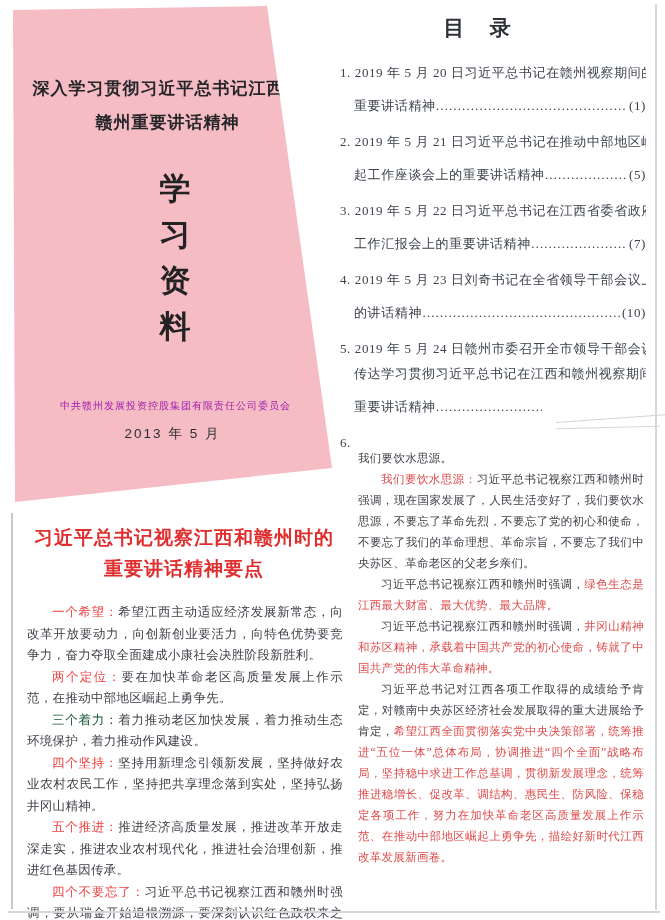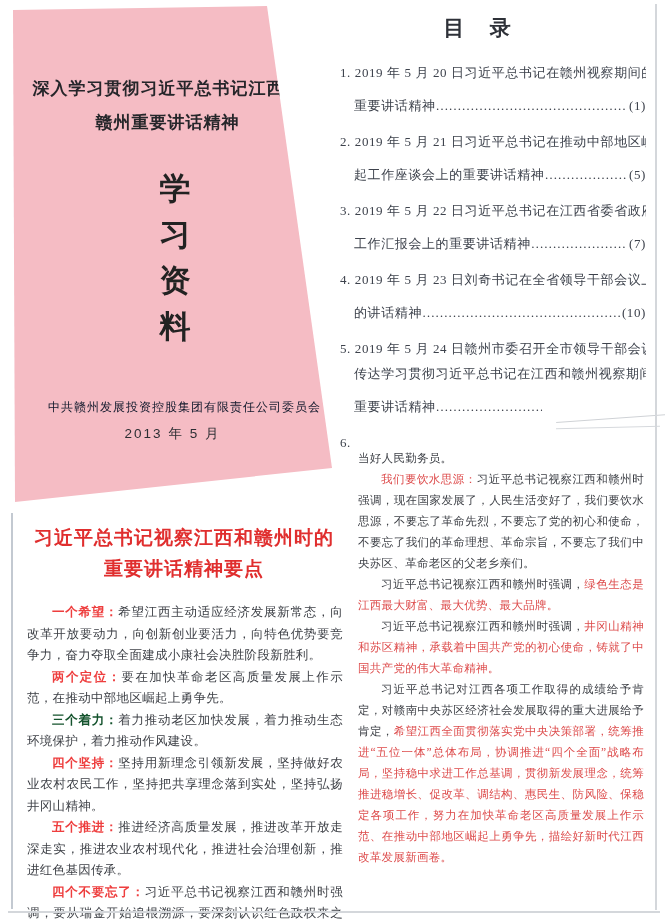--- a/index.html
+++ b/index.html
@@ -40,37 +40,37 @@
     position:absolute;left:0;top:0;width:345px;height:510px;z-index:6;
     clip-path:polygon(13px 10px,267px 6px,332px 468px,15px 502px);
   }
   .pink-bg{position:absolute;inset:0;}
   .cover-title{position:absolute;left:0;top:72px;width:335px;text-align:center;
     font-family:"Liberation Sans","DejaVu Sans",sans-serif;
     font-size:17px;font-weight:bold;color:#26262a;line-height:34px;letter-spacing:1px;}
   .big-chars{position:absolute;left:0;top:166px;width:350px;text-align:center;
     font-size:31px;font-weight:bold;color:#222;line-height:46px;letter-spacing:0;}
   .big-chars div{height:46px;}
-  .cover-org{position:absolute;left:12px;top:399px;width:345px;text-align:center;
-    font-size:12px;color:#0f172a;letter-spacing:1px;}
+  .cover-org{position:absolute;left:3px;top:399px;width:345px;text-align:center;
+    font-size:10px;color:#a21caf;letter-spacing:1px;}
   .cover-date{position:absolute;left:0;top:425px;width:345px;text-align:center;
     font-size:13.5px;color:#2c2e33;letter-spacing:2px;
     font-family:"Liberation Sans","DejaVu Sans",sans-serif;}
   
   .left-page{position:absolute;left:13px;top:456px;width:342px;height:479px;background:#fff;z-index:1;overflow:hidden;}
   .lp-title{margin:0;padding-top:66px;text-align:center;font-weight:bold;
     font-size:19px;line-height:31px;letter-spacing:1px;}
   .lp-body{padding:18px 12px 0 14px;}
   .right-page{position:absolute;left:352px;top:432px;width:300px;height:479px;background:#fff;z-index:1;overflow:hidden;}
   .rp-body{padding:16px 8px 0 6px;}
   .para{margin:0;text-align:justify;font-size:12.5px;line-height:21.5px;
     letter-spacing:0.3px;color:#3c3f45;text-indent:2em;}
   .rp-body .para{font-size:11.5px;line-height:21px;}
   .para.noindent{text-indent:0;}
-  .seg-red{font-weight:bold;}
+  .seg-red{font-weight:normal;}
   .rp-body .seg-red{font-weight:normal;}
 </style>
 </head>
 <body>
 
 <div class="canvas">
 
   <div class="toc-page">
     <h2 class="toc-title">目  录</h2>
     <div class="toc-list" id="toc-list">
@@ -147,21 +147,21 @@
         <p class="para"><span class="seg-red" style="color: rgb(238, 62, 62);">两个定位：</span><span class="seg-dark" style="color: rgb(60, 63, 69);">要在加快革命老区高质量发展上作示范，在推动中部地区崛起上勇争先。</span></p>
         <p class="para"><span class="seg-red" style="color: #14532d;">三个着力：</span><span class="seg-dark" style="color: rgb(60, 63, 69);">着力推动老区加快发展，着力推动生态环境保护，着力推动作风建设。</span></p>
         <p class="para"><span class="seg-red" style="color: rgb(238, 62, 62);">四个坚持：</span><span class="seg-dark" style="color: rgb(60, 63, 69);">坚持用新理念引领新发展，坚持做好农业农村农民工作，坚持把共享理念落到实处，坚持弘扬井冈山精神。</span></p>
         <p class="para"><span class="seg-red" style="color: rgb(238, 62, 62);">五个推进：</span><span class="seg-dark" style="color: rgb(60, 63, 69);">推进经济高质量发展，推进改革开放走深走实，推进农业农村现代化，推进社会治理创新，推进红色基因传承。</span></p>
         <p class="para"><span class="seg-red" style="color: rgb(238, 62, 62);">四个不要忘了：</span><span class="seg-dark" style="color: rgb(60, 63, 69);">习近平总书记视察江西和赣州时强调，要从瑞金开始追根溯源，要深刻认识红色政权来之不易，新中国来之不易，中国特色社会主义来之不易，教育党员、干</span></p>
       </div>
   </div>
 
   <div class="right-page">
     <div class="rp-body" id="right-paras">
-        <p class="para noindent"><span class="seg-dark" style="color: rgb(60, 63, 69);">当好人民勤务员。</span></p>
+        <p class="para noindent"><span class="seg-dark" style="color: rgb(60, 63, 69);">我们要饮水思源。</span></p>
         <p class="para"><span class="seg-red" style="color: rgb(221, 75, 75);">我们要饮水思源：</span><span class="seg-dark" style="color: rgb(60, 63, 69);">习近平总书记视察江西和赣州时强调，现在国家发展了，人民生活变好了，我们要饮水思源，不要忘了革命先烈，不要忘了党的初心和使命，不要忘了我们的革命理想、革命宗旨，不要忘了我们中央苏区、革命老区的父老乡亲们。</span></p>
         <p class="para"><span class="seg-dark" style="color: rgb(60, 63, 69);">习近平总书记视察江西和赣州时强调，</span><span class="seg-red" style="color: rgb(221, 75, 75);">绿色生态是江西最大财富、最大优势、最大品牌。</span></p>
         <p class="para"><span class="seg-dark" style="color: rgb(60, 63, 69);">习近平总书记视察江西和赣州时强调，</span><span class="seg-red" style="color: rgb(221, 75, 75);">井冈山精神和苏区精神，承载着中国共产党的初心使命，铸就了中国共产党的伟大革命精神。</span></p>
         <p class="para"><span class="seg-dark" style="color: rgb(60, 63, 69);">习近平总书记对江西各项工作取得的成绩给予肯定，对赣南中央苏区经济社会发展取得的重大进展给予肯定，</span><span class="seg-red" style="color: rgb(221, 75, 75);">希望江西全面贯彻落实党中央决策部署，统筹推进“五位一体”总体布局，协调推进“四个全面”战略布局，坚持稳中求进工作总基调，贯彻新发展理念，统筹推进稳增长、促改革、调结构、惠民生、防风险、保稳定各项工作，努力在加快革命老区高质量发展上作示范、在推动中部地区崛起上勇争先，描绘好新时代江西改革发展新画卷。</span></p>
       </div>
   </div>
 
   <div class="pink-page">
     <div class="pink-bg" style="background: rgb(245, 188, 196);"></div>
     <div class="cover-title">

